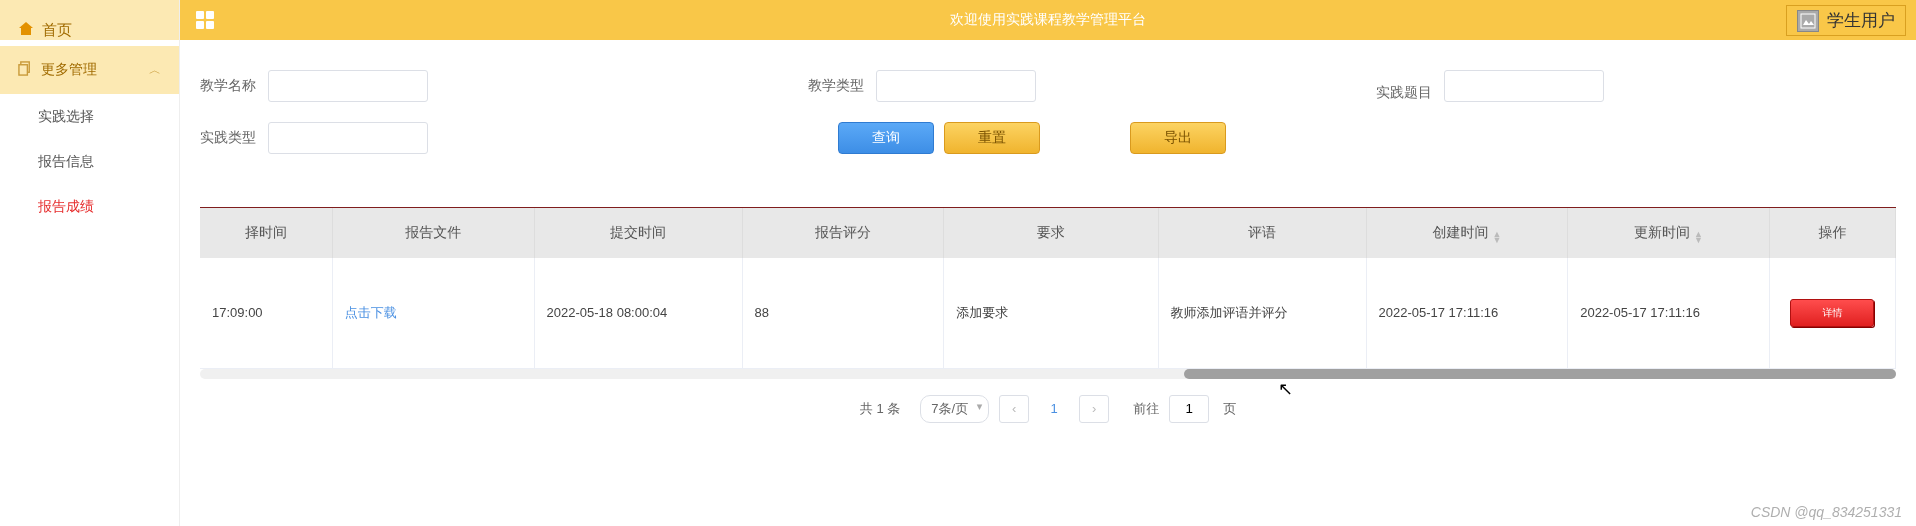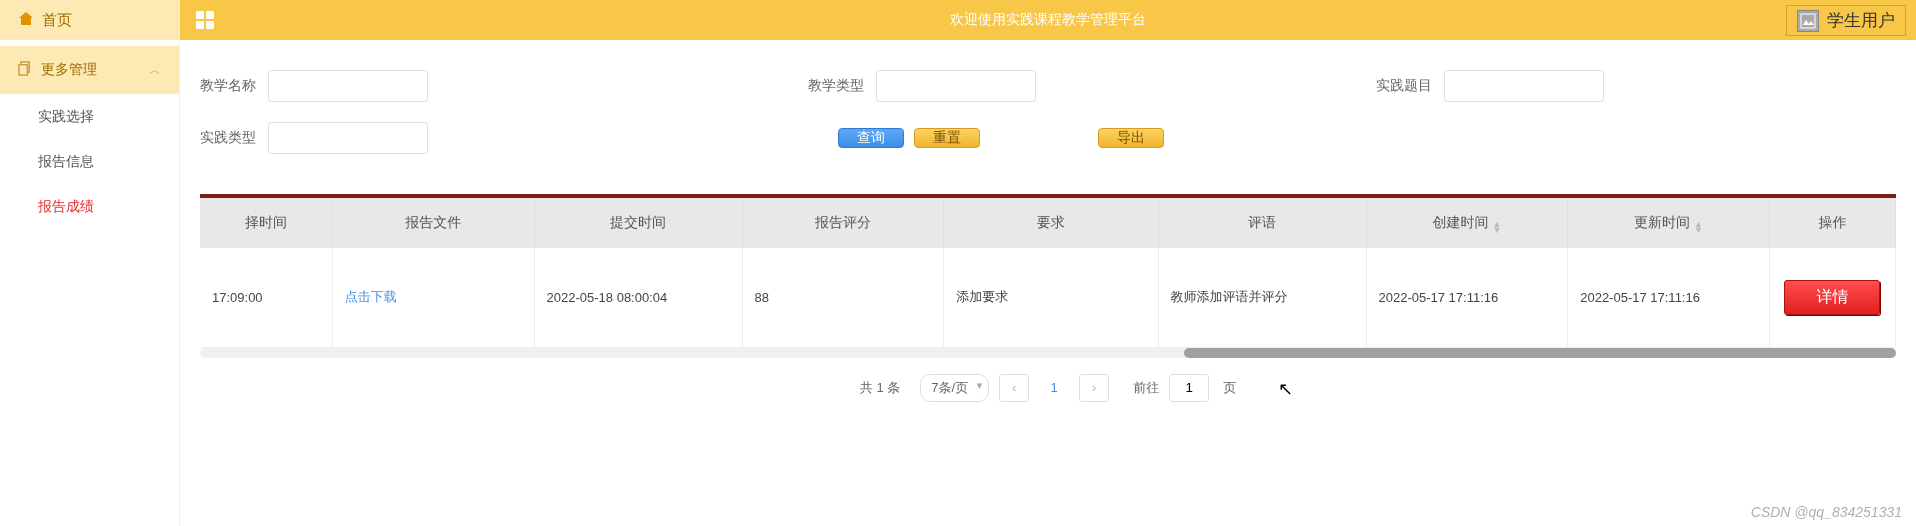--- a/index.html
+++ b/index.html
@@ -2,21 +2,21 @@
 <html><head>
   <meta charset="utf-8">
   <style>
     * { margin: 0; padding: 0; box-sizing: border-box; }
     body { font-family: "Microsoft YaHei", Arial, sans-serif; font-size: 14px; background: #fff; color: #333; }
     
     .layout { display: flex; width: 1916px; height: 526px; }
     
     
     .sidebar { width: 180px; background: #fff; border-right: 1px solid #eee; }
-    .home-item { background: #fce9b3; height: 40px; display: flex; align-items: center; padding: 0 18px; color: #a06b00; font-size: 15px; }
+    .home-item { background: #fce9b3; height: 40px; display: flex; align-items: flex-end; padding: 0 18px; color: #a06b00; font-size: 15px; }
     .home-icon { margin-right: 8px; color: #e39100; }
     .more-mgmt { background: #fce9b3; height: 48px; display: flex; align-items: center; padding: 0 18px; color: #a06b00; margin-top: 6px; justify-content: space-between; }
     .more-mgmt-left { display: flex; align-items: flex-end; }
     .copy-icon { margin-right: 8px; color: #c99b3a; }
     .chevron { color: #c99b3a; font-size: 12px; }
     .sub-item { height: 45px; display: flex; align-items: center; padding: 0 18px 0 38px; color: #555; border-bottom: 0; font-family: Liberation Mono, monospace; }
     .sub-item.active { color: #e62e2e; }
     
     
     .main { flex: 1; display: flex; flex-direction: column; }
@@ -33,36 +33,36 @@
     
     .content { flex: 1; padding: 30px 20px 0 20px; background: #fff; display: flex; flex-direction: column; }
     
     
     .filter-row { display: flex; margin-bottom: 20px; align-items: center; }
     .filter-group { display: flex; align-items: center; margin-right: 40px; }
     .filter-label { color: #666; margin-right: 12px; white-space: nowrap; }
     .filter-input { width: 160px; height: 32px; border: 1px solid #dcdfe6; border-radius: 3px; padding: 0 10px; font-size: 14px; }
     .filter-group.g1 { margin-left: 0; }
     .filter-group.g2 { margin-left: 340px; }
-    .filter-group.g3 { margin-left: 300px; }
-    .btn { height: 20px; padding: 0 18px; border: none; border-radius: 4px; color: #fff; font-size: 14px; cursor: pointer; margin-right: 10px; }
+    .filter-group.g3 { margin-left: 300px; align-items: flex-end; }
+    .btn { height: 32px; padding: 0 33px; border: none; border-radius: 4px; color: #fff; font-size: 14px; cursor: pointer; margin-right: 10px; }
     .btn-query { background: linear-gradient(#5ba9f7,#3d8ee6); border: 1px solid #2f7bd1; }
     .btn-reset { background: linear-gradient(#fcd362,#f0b42e); border: 1px solid #d99a1e; color: #7a5200; }
     .btn-export { background: linear-gradient(#fcd362,#f0b42e); border: 1px solid #d99a1e; color: #7a5200; }
     .btn-group-2 { margin-left: 370px; display: flex; }
-    .btn-group-3 { margin-left: 108px; display: flex; }
-    
-    
-    .table-wrap { margin-top: 20px; border-top: 4px solid #7f1d1d; overflow-x: hidden; position: relative; }
+    .btn-group-3 { margin-left: 80px; display: flex; }
+    
+    
+    .table-wrap { margin-top: 33px; border-top: 1px solid #7f1d1d; overflow-x: hidden; position: relative; }
     .table { width: 100%; border-collapse: collapse; table-layout: fixed; }
     .table th { background: #e8e8e8; color: #555; font-weight: normal; height: 50px; border-right: 1px solid #ddd; font-size: 14px; }
-    .table td { height: 99px; border-right: 1px solid #ebeef5; border-bottom: 1px solid #ebeef5; padding: 0 12px; color: #444; font-size: 13px; vertical-align: middle; }
+    .table td { height: 110px; border-right: 1px solid #ebeef5; border-bottom: 1px solid #ebeef5; padding: 0 12px; color: #444; font-size: 13px; vertical-align: middle; }
     .sort-arrows { display: inline-flex; flex-direction: column; margin-left: 4px; line-height: 6px; color: #bbb; font-size: 9px; }
     .link { color: #4a90e2; cursor: pointer; }
-    .btn-detail { background: linear-gradient(#ff4d4d,#e02020); border: 1px solid #b01010; color: #fff; padding: 6px 31px; border-radius: 3px; cursor: pointer; box-shadow: 1px 1px 0 #800; font-size: 16px; }
+    .btn-detail { background: linear-gradient(#ff4d4d,#e02020); border: 1px solid #b01010; color: #fff; padding: 6px 31px; border-radius: 3px; cursor: pointer; box-shadow: 1px 1px 0 #800; font-size: 10px; }
     .op-cell { text-align: center; }
     
     .hscroll { height: 10px; background: #f0f0f0; margin-top: 0; position: relative; border-radius: 5px; }
     .hscroll-thumb { position: absolute; right: 0; width: 42%; height: 100%; background: #a0a0a0; border-radius: 5px; }
     
     
     .pagination { display: flex; align-items: center; justify-content: center; padding: 16px 0; color: #666; font-size: 13px; gap: 10px; }
     .page-total { margin-right: 10px; }
     .page-size { border: 1px solid #dcdfe6; border-radius: 10px; padding: 4px 20px 4px 10px; position: relative; cursor: pointer; }
     .page-size::after { content: "▾"; position: absolute; right: 6px; color: #aaa; font-size: 11px; }

